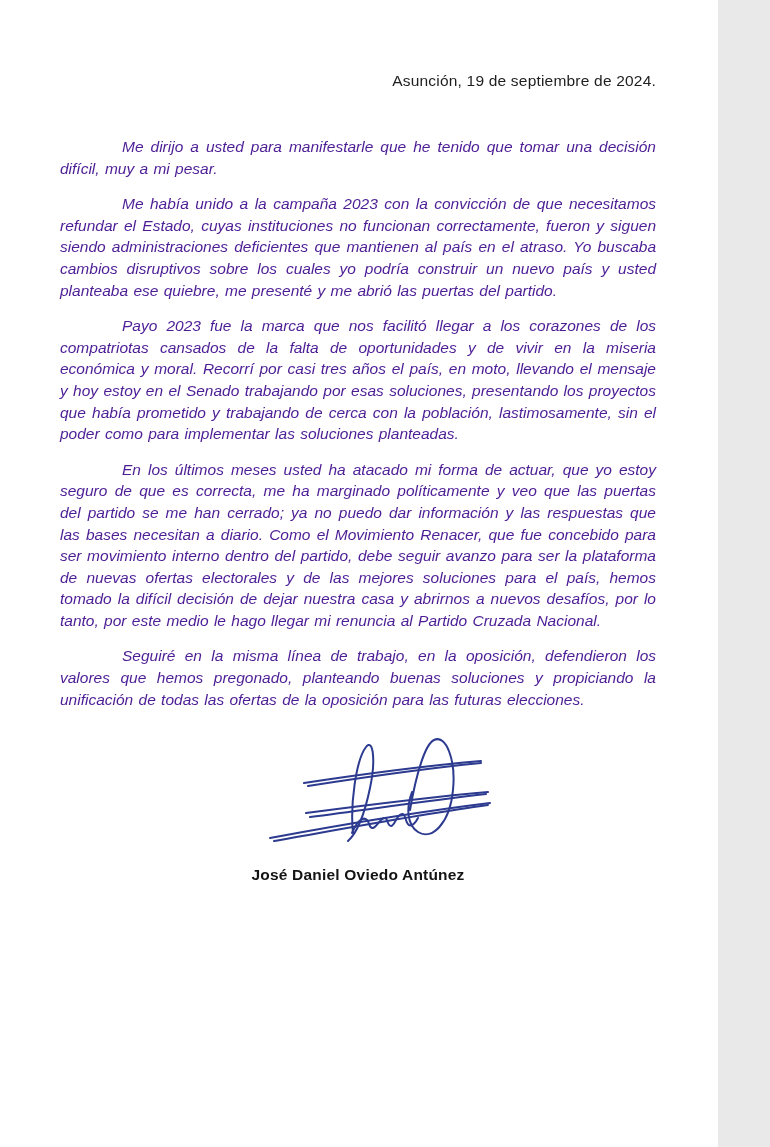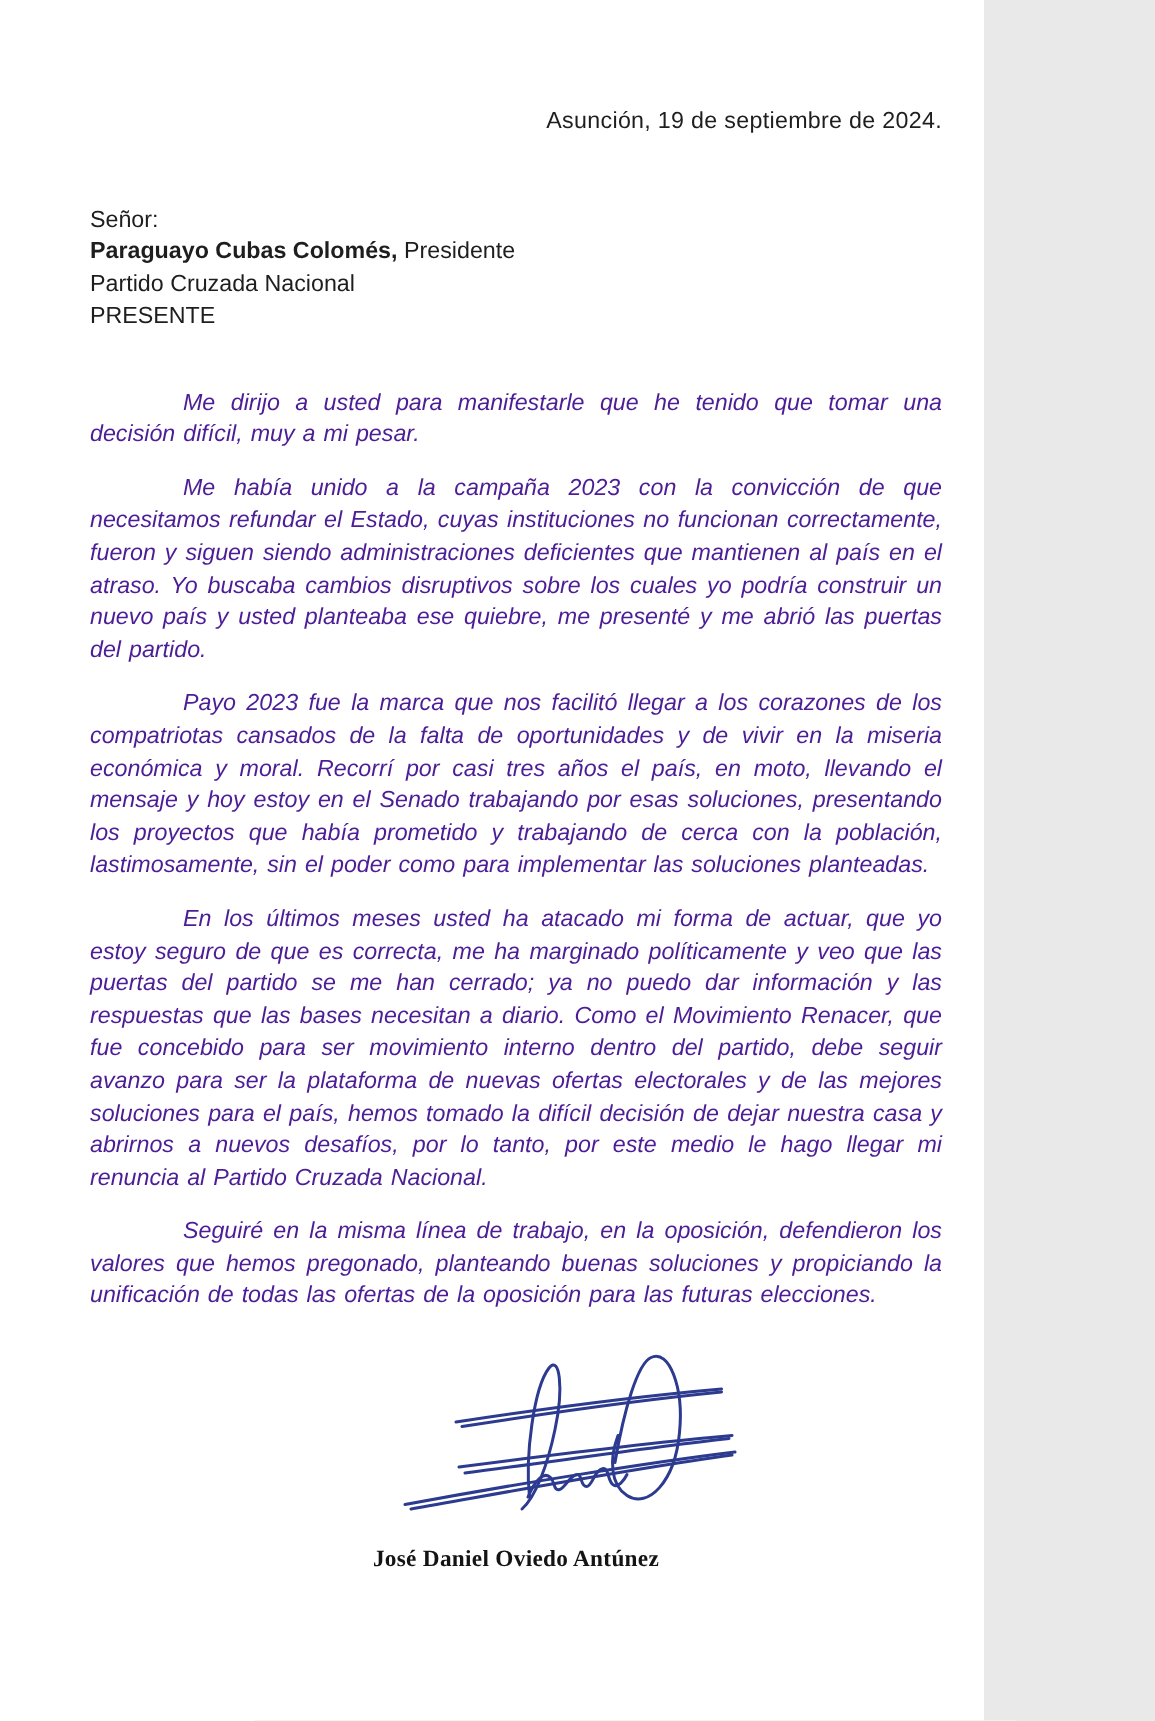--- a/index.html
+++ b/index.html
@@ -1,23 +1,23 @@
 <!DOCTYPE html>
 <html><head>
 <meta charset="utf-8">
 <style>
   * { margin: 0; padding: 0; box-sizing: border-box; }
   html, body { background: #e9e9e9; }
   .page {
-    width: 656px;
+    width: 718px;
     height: 1147px;
     background: #ffffff;
     font-family: "Liberation Sans", sans-serif;
     position: relative;
-    padding: 70px 28px 0 60px;
+    padding: 70px 62px 0 60px;
     overflow: hidden;
   }
   .date-line {
     text-align: right;
     font-size: 15.5px;
     line-height: 21px;
     color: #1e1e1e;
     margin-bottom: 45px;
     letter-spacing: 0.2px;
   }
@@ -40,36 +40,29 @@
   }
   .signature-block { margin-top: 20px; height: 128px; position: relative; }
   .signature-svg { position: absolute; left: 200px; top: 0; }
   .signer-name {
     text-align: center;
     font-weight: bold;
     font-size: 15.5px;
     color: #141414;
     margin-top: 8px;
     letter-spacing: 0.2px;
-    font-family: Liberation Serif, serif;
   }
 </style>
 </head>
 <body>
 
 <div class="page">
 
   <div class="date-line">Asunción, 19 de septiembre de 2024.</div>
 
-  <div class="recipient">
-    <div>Señor:</div>
-    <div><span class="bold">Paraguayo Cubas Colomés,</span><span> Presidente</span></div>
-    <div>Partido Cruzada Nacional</div>
-    <div>PRESENTE</div>
-  </div>
 
   <div class="letter-body">
     <p>Me dirijo a usted para manifestarle que he tenido que tomar una decisión difícil, muy a mi pesar.</p>
     <p>Me había unido a la campaña 2023 con la convicción de que necesitamos refundar el Estado, cuyas instituciones no funcionan correctamente, fueron y siguen siendo administraciones deficientes que mantienen al país en el atraso. Yo buscaba cambios disruptivos sobre los cuales yo podría construir un nuevo país y usted planteaba ese quiebre, me presenté y me abrió las puertas del partido.</p>
     <p>Payo 2023 fue la marca que nos facilitó llegar a los corazones de los compatriotas cansados de la falta de oportunidades y de vivir en la miseria económica y moral. Recorrí por casi tres años el país, en moto, llevando el mensaje y hoy estoy en el Senado trabajando por esas soluciones, presentando los proyectos que había prometido y trabajando de cerca con la población, lastimosamente, sin el poder como para implementar las soluciones planteadas.</p>
     <p>En los últimos meses usted ha atacado mi forma de actuar, que yo estoy seguro de que es correcta, me ha marginado políticamente y veo que las puertas del partido se me han cerrado; ya no puedo dar información y las respuestas que las bases necesitan a diario. Como el Movimiento Renacer, que fue concebido para ser movimiento interno dentro del partido, debe seguir avanzo para ser la plataforma de nuevas ofertas electorales y de las mejores soluciones para el país, hemos tomado la difícil decisión de dejar nuestra casa y abrirnos a nuevos desafíos, por lo tanto, por este medio le hago llegar mi renuncia al Partido Cruzada Nacional.</p>
     <p>Seguiré en la misma línea de trabajo, en la oposición, defendieron los valores que hemos pregonado, planteando buenas soluciones y propiciando la unificación de todas las ofertas de la oposición para las futuras elecciones.</p>
   </div>
 
   <div class="signature-block">

